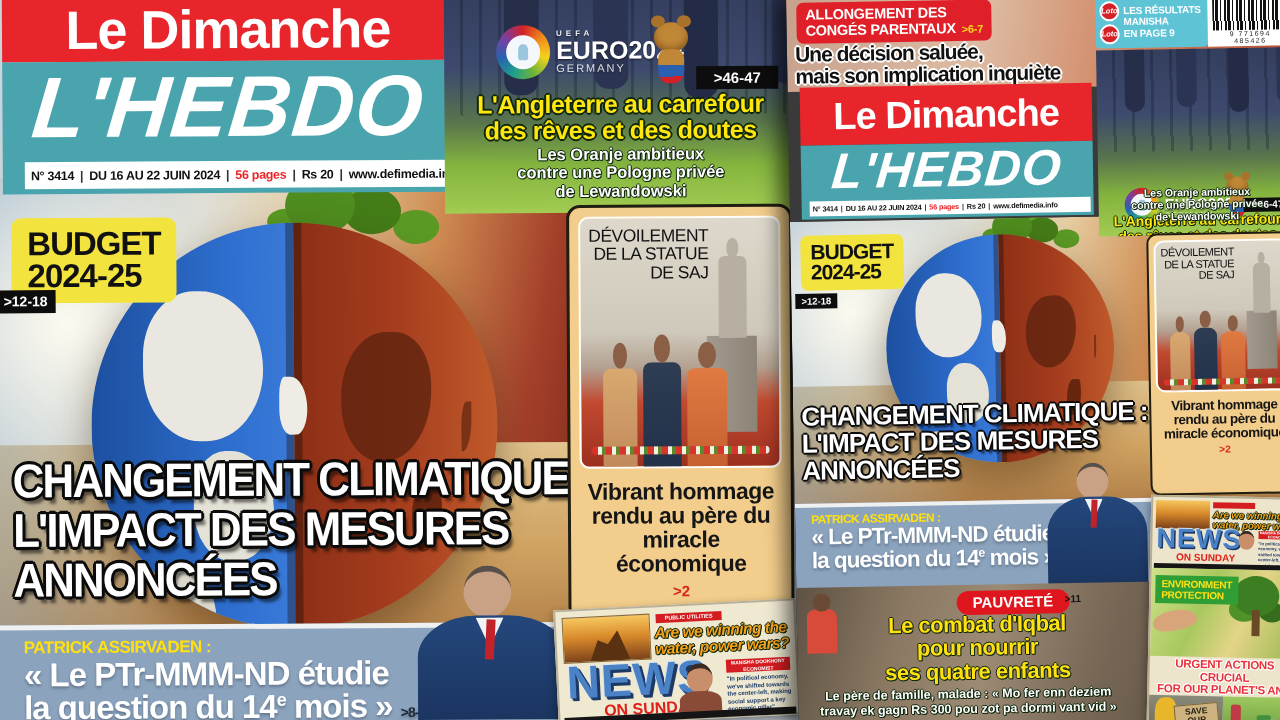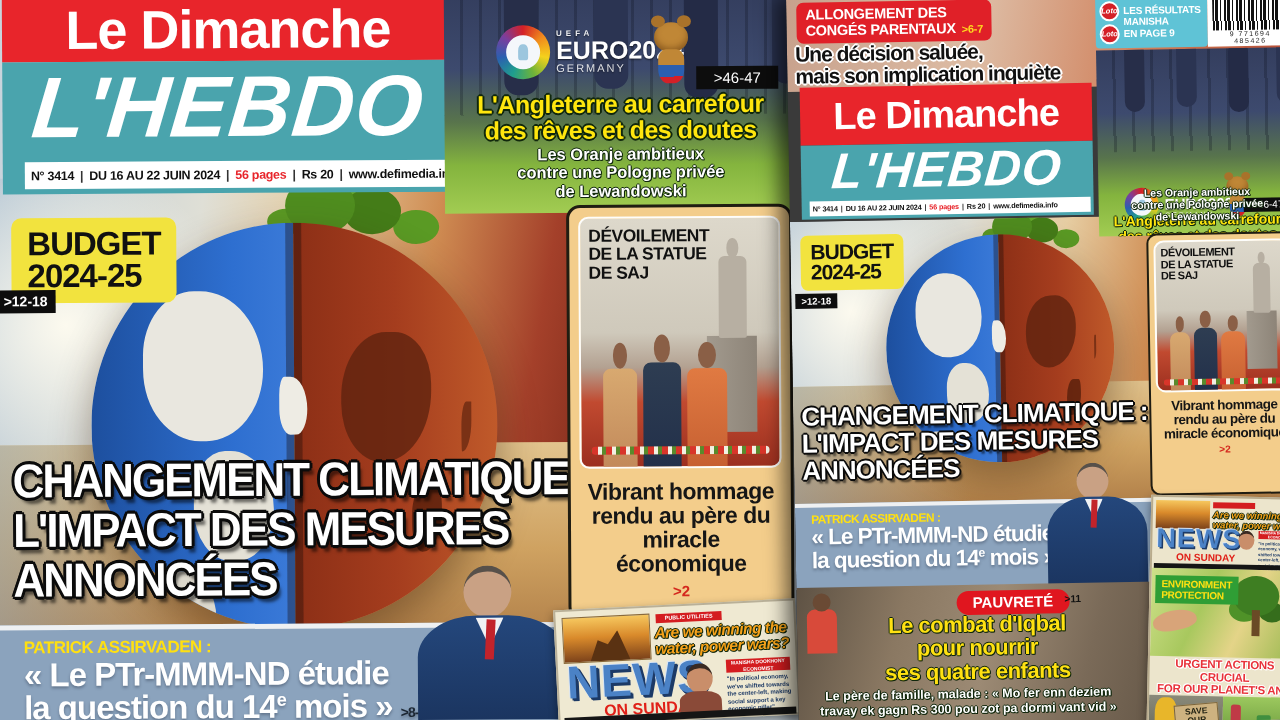--- a/index.html
+++ b/index.html
@@ -53,21 +53,21 @@
   .euro-words { color:#fff; line-height:1; text-shadow:0 1px 2px rgba(0,0,0,.6); }
   .euro-uefa { display:block; letter-spacing:4px; font-weight:bold; opacity:.9; }
   .euro-main { display:block; font-weight:bold; }
   .euro-ger  { display:block; letter-spacing:2px; opacity:.85; }
   .mascot-head { position:absolute; border-radius:50%; background:#c08736;
                  box-shadow:inset 0 -4px 6px rgba(90,50,10,.5); }
   .mascot-head::before, .mascot-head::after { content:""; position:absolute; top:-22%; width:40%; height:40%;
                  border-radius:50%; background:#a9722a; }
   .mascot-head::before { left:-8%; } .mascot-head::after { right:-8%; }
   .mascot-body { position:absolute; border-radius:30% 30% 40% 40%; background:linear-gradient(180deg,#c08736 45%,#2b5fb0 45% 80%,#d42027 80%); }
-  .pages-tag { position:absolute; background:#0d0d0d; color:#fff; font-weight:normal; text-align:center; }
+  .pages-tag { position:absolute; background:#0d0d0d; color:#fff; font-weight:bold; text-align:center; }
   .euro-head { position:absolute; width:100%; text-align:center; color:#ffe60e; font-weight:bold; line-height:1.05; letter-spacing:-0.5px; }
   .euro-sub  { position:absolute; width:100%; text-align:center; color:#fff; font-weight:bold; line-height:1.12; }
   .o2 { text-shadow:-2px 0 0 #10270c,2px 0 0 #10270c,0 -2px 0 #10270c,0 2px 0 #10270c,-1px -1px 0 #10270c,1px 1px 0 #10270c,-1px 1px 0 #10270c,1px -1px 0 #10270c; }
   .o1 { text-shadow:-1px 0 0 #10270c,1px 0 0 #10270c,0 -1px 0 #10270c,0 1px 0 #10270c,1px 1px 0 #10270c; }
   .lp .euro { left:450px; top:0; width:352px; height:218px; }
   .lp .euro-logo { left:52px; top:30px; }
   .lp .euro-ring { width:54px; height:54px; } .lp .euro-cup { width:10px; height:16px; }
   .lp .euro-uefa { font-size:8px; } .lp .euro-main { font-size:25px; } .lp .euro-ger { font-size:11px; }
   .lp .mascot-head { left:210px; top:28px; width:34px; height:30px; }
   .lp .mascot-body { left:214px; top:55px; width:26px; height:34px; }
@@ -168,21 +168,21 @@
   .rp .patrick-pages { font-size:10px; }
   .rp .man-head { left:282px; top:472px; width:32px; height:36px; border-top-width:4px; }
   .rp .man-body { left:252px; top:506px; width:100px; height:88px; }
   .rp .man-shirt { left:290px; top:508px; width:18px; height:20px; }
   .rp .man-tie { left:296px; top:509px; width:6px; height:28px; transform:rotate(3deg); }
 
   
   .statue-card { position:absolute; background:#f3cd8b; border:3px solid #201d12; border-radius:14px; }
   .statue-photo { position:relative; overflow:hidden; border-radius:10px; border:2px solid #fdfdfb;
       background:linear-gradient(180deg,#ddd8cb 0%,#cfc9bb 46%,#b3a191 60%,#c14a30 74%,#9c2f1f 100%); }
-  .statue-kicker { position:absolute; color:#111; font-weight:bold; line-height:1.05; letter-spacing:-0.5px; }
+  .statue-kicker { position:absolute; color:#111; font-weight:normal; line-height:1.05; letter-spacing:-0.5px;text-align:right; }
   .st-pedestal { position:absolute; background:linear-gradient(90deg,#a29a8e,#8d8478); }
   .st-figure { position:absolute; background:#b7afa2; border-radius:6px 6px 2px 2px; }
   .st-figure::before { content:""; position:absolute; left:30%; top:-22%; width:40%; height:24%; border-radius:50%; background:#b7afa2; }
   .person { position:absolute; border-radius:8px 8px 0 0; }
   .person::before { content:""; position:absolute; left:28%; top:-26%; width:44%; height:26%; border-radius:50%; background:#8a5f46; }
   .flowers { position:absolute; height:8px; border-radius:4px;
       background:repeating-linear-gradient(90deg,#d8352a 0 6px,#f3efe2 6px 10px,#5a8a2c 10px 14px); }
   .statue-caption { color:#161616; font-weight:bold; text-align:center; letter-spacing:-0.5px; line-height:1.04; }
   .statue-page { color:#d4281e; font-weight:bold; text-align:center; }
   .lp .statue-card { left:571px; top:210px; width:226px; height:416px; padding:9px; }

